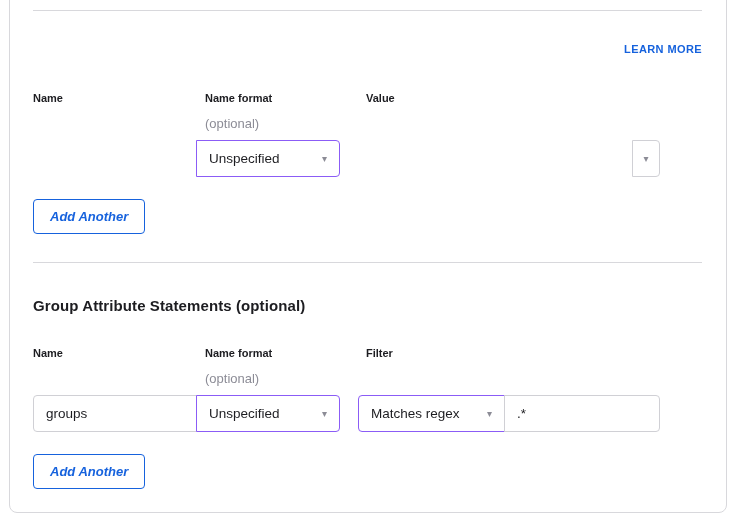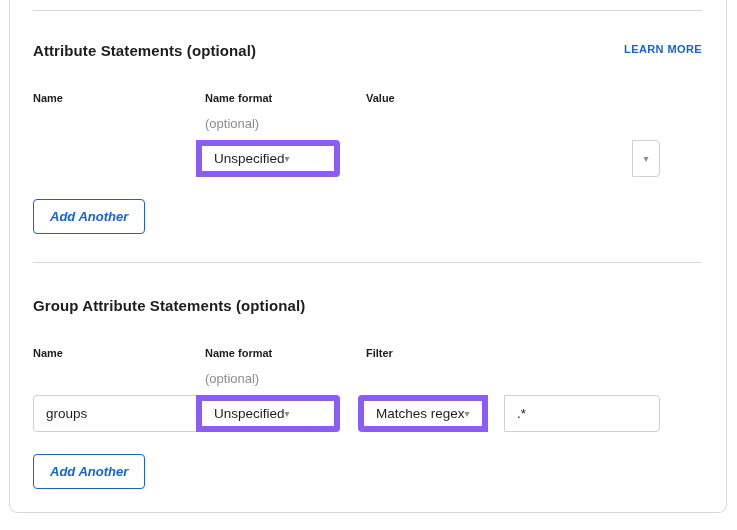--- a/index.html
+++ b/index.html
@@ -70,25 +70,25 @@
     font-size: 13.5px;
     color: #1d1d21;
     padding: 0 12px;
     outline: none;
   }
   .no-right-radius { border-top-right-radius: 0; border-bottom-right-radius: 0; }
   .no-left-radius { border-top-left-radius: 0; border-bottom-left-radius: 0; }
   .select-box {
     position: absolute;
     height: 37px;
-    border: 6px solid #8b5cf6;
+    border: 1px solid #8b5cf6;
     background: #ffffff;
     display: flex;
     align-items: center;
-    justify-content: flex-start;
+    justify-content: space-between;
     padding: 0 12px;
     font-size: 13.5px;
     color: #1d1d21;
     cursor: pointer;
   }
   .caret {
     font-size: 10px;
     color: #8c8c96;
     line-height: 1;
     pointer-events: none;
@@ -124,21 +124,20 @@
 </style>
 </head>
 <body>
 
 <div id="screen">
 
   <div class="card"></div>
 
   <div class="divider" style="top:10px;"></div>
 
-  <div class="section-title" style="top:42px;">Attribute Statements (optional)</div>
 
   <a class="learn-more" style="top:43px;">LEARN MORE</a>
 
   <div class="col-label" style="left:33px; top:92px;">Name</div>
   <div class="col-label" style="left:205px; top:92px;">Name format</div>
   <div class="col-label" style="left:366px; top:92px;">Value</div>
   <div class="optional-hint" style="left:205px; top:116px;">(optional)</div>
 
 
   <div class="select-box no-left-radius" style="left:196px; top:140px; width:144px; border-radius:0 4px 4px 0;">
@@ -161,21 +160,21 @@
   <div class="col-label" style="left:366px; top:347px;">Filter</div>
   <div class="optional-hint" style="left:205px; top:371px;">(optional)</div>
 
   <input class="text-input no-right-radius" style="left: 33px; top: 395px; width: 164px;" type="text" value="groups">
 
   <div class="select-box no-left-radius" style="left:196px; top:395px; width:144px; border-radius:0 4px 4px 0;">
     <span>Unspecified</span>
     <span class="caret">▾</span>
   </div>
 
-  <div class="select-box" style="left:358px; top:395px; width:130px; border-radius:4px 0 0 4px;">
+  <div class="select-box" style="left:358px; top:395px; width:147px; border-radius:4px 0 0 4px;">
     <span>Matches regex</span>
     <span class="caret">▾</span>
   </div>
 
   <input class="text-input no-left-radius" style="left: 504px; top: 395px; width: 156px; border-radius: 0px 4px 4px 0px;" type="text" value=".*">
 
   <button class="add-btn" style="top:454px;">Add Another</button>
 
 </div>
 

